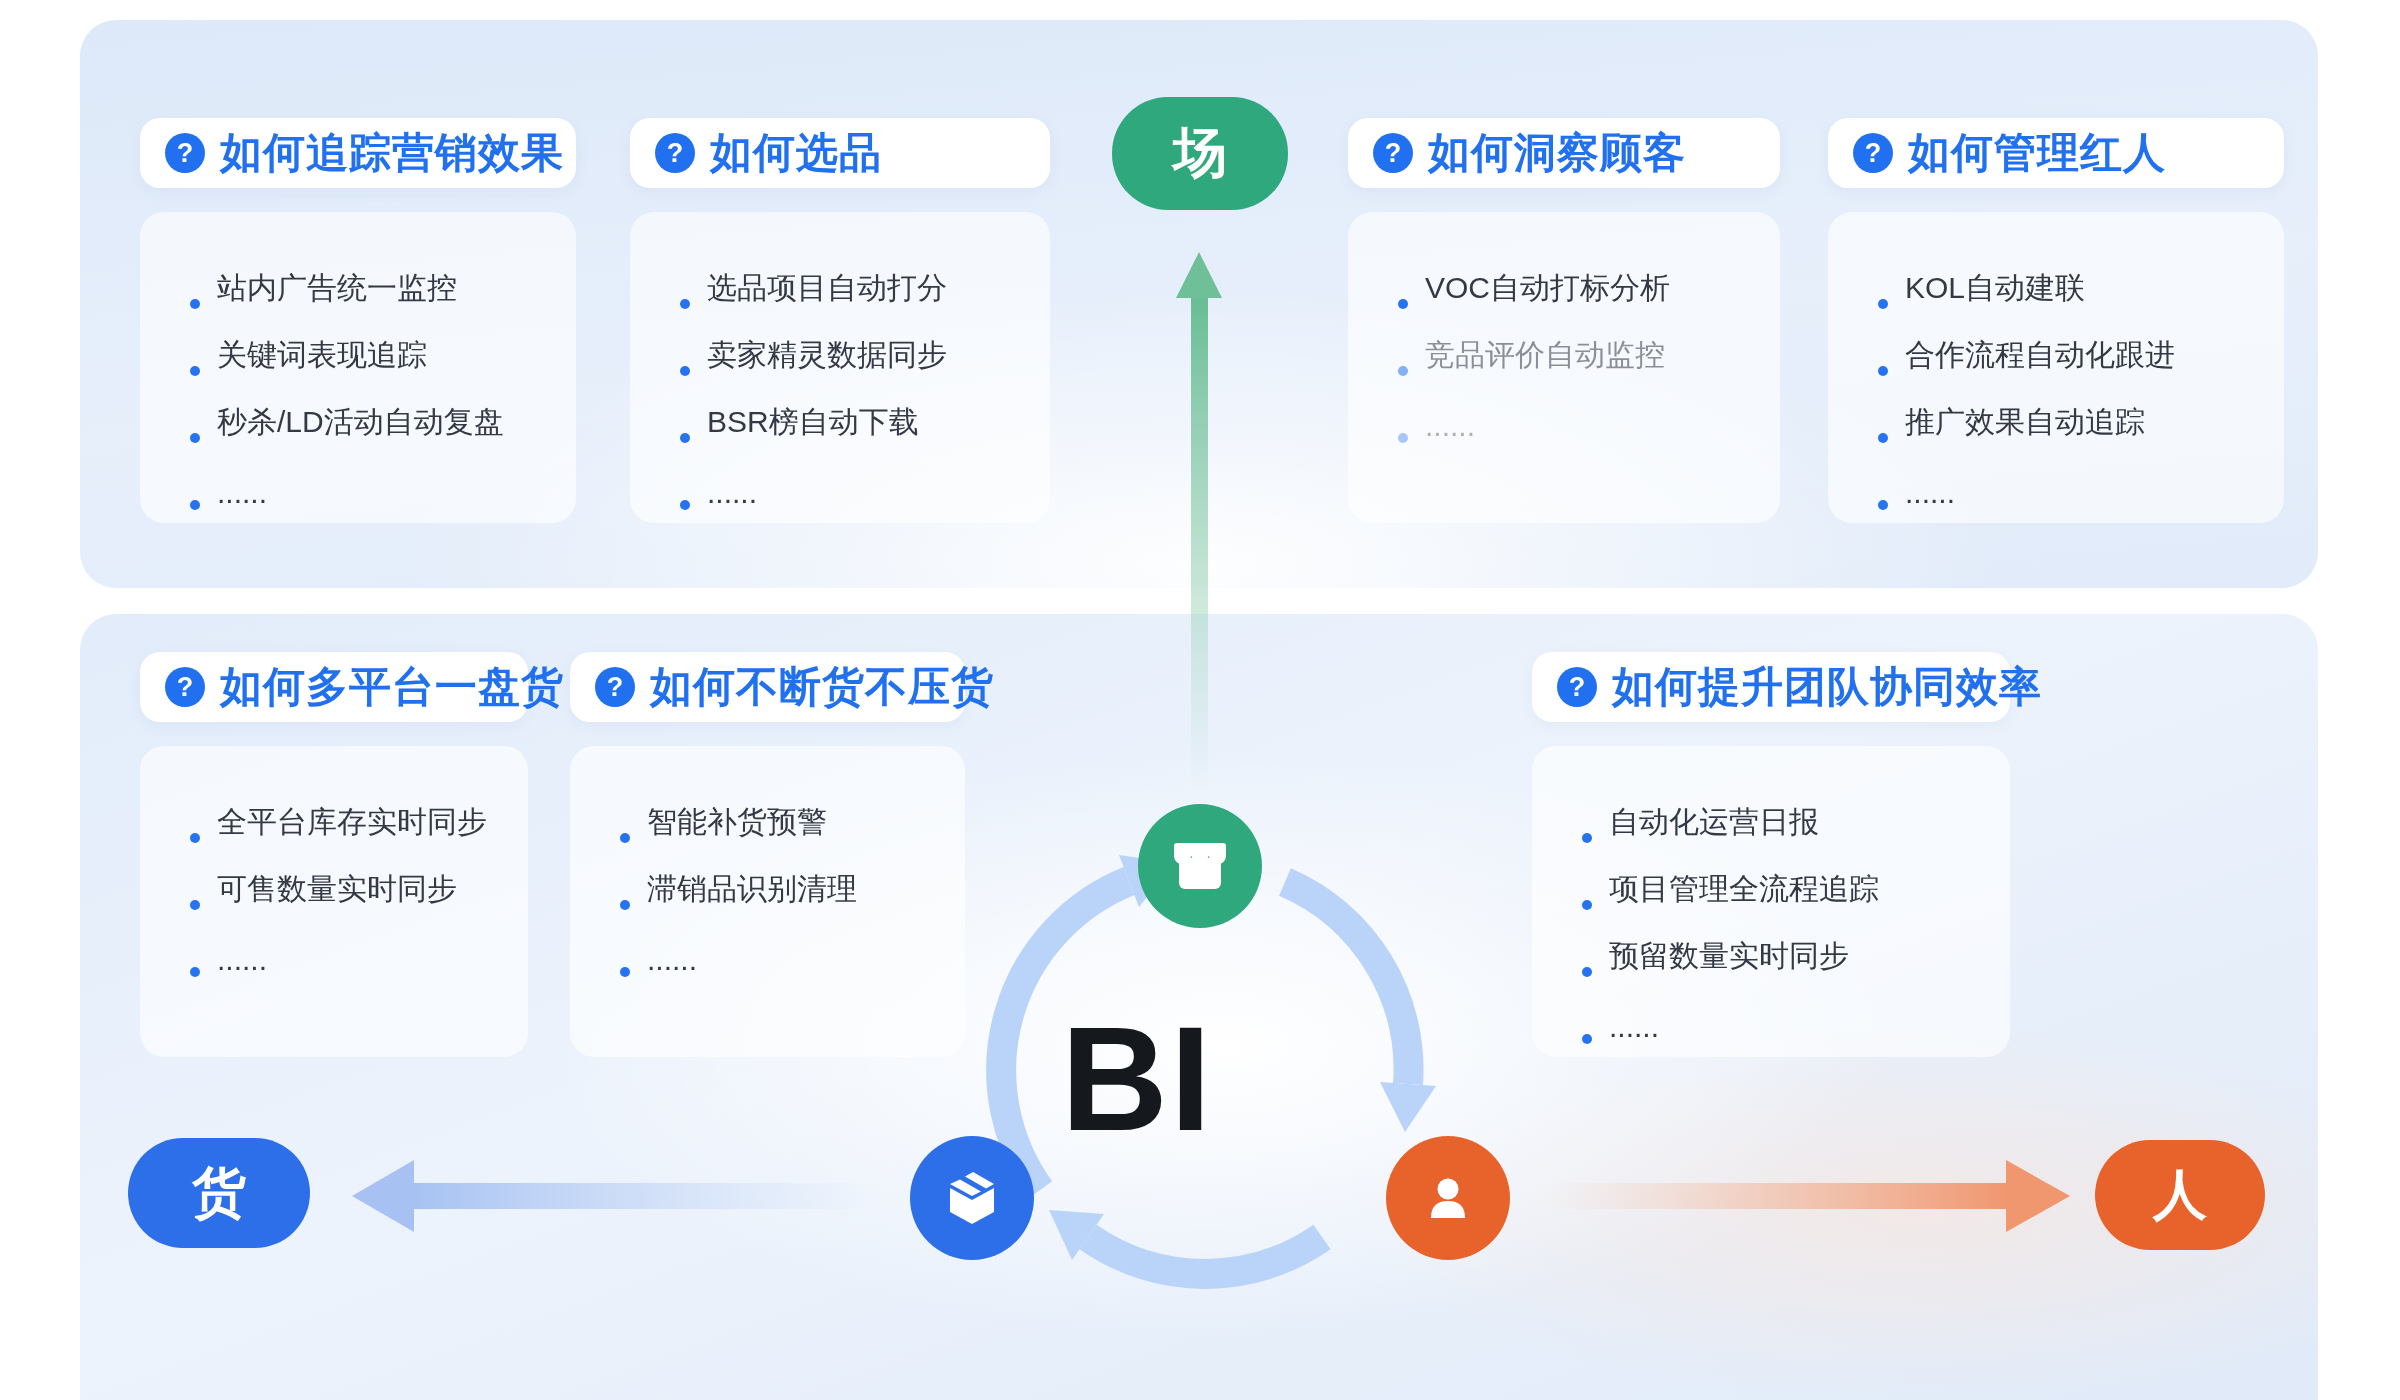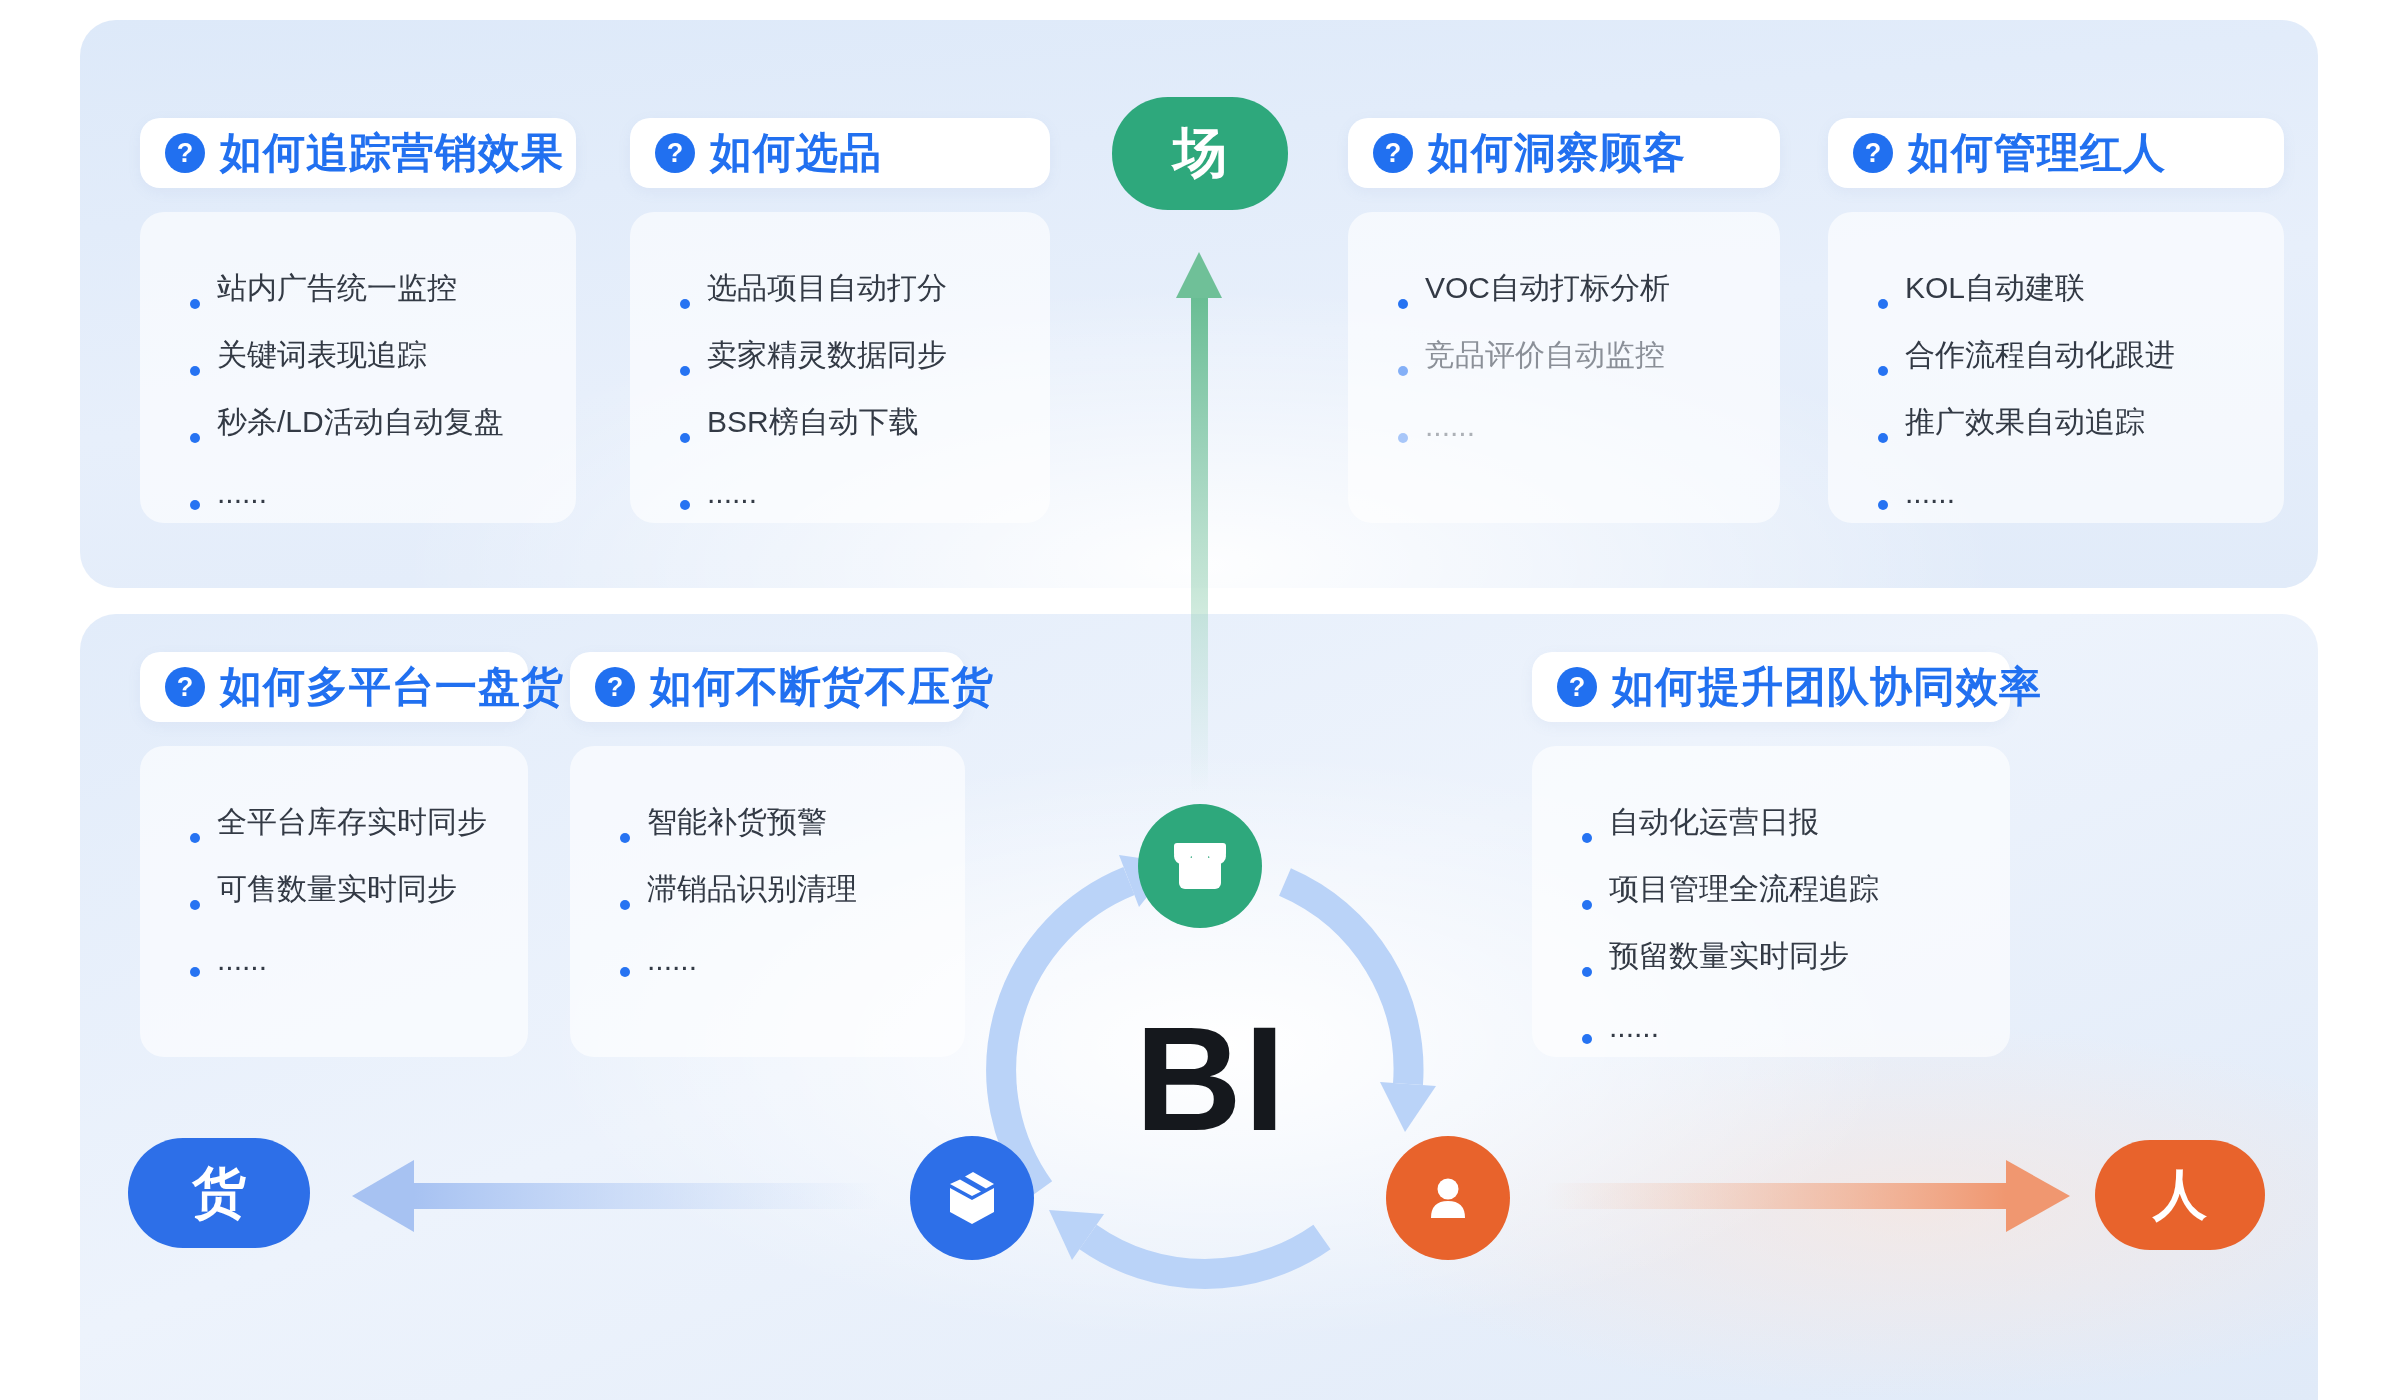--- a/index.html
+++ b/index.html
@@ -64,21 +64,21 @@
   .pill-goods{left:128px;top:1138px;width:182px;height:110px;background:#2D6FE8;}
   .pill-people{left:2095px;top:1140px;width:170px;height:110px;background:#E8632C;}
 
   
   .icon-circle{position:absolute;border-radius:50%;display:flex;align-items:center;justify-content:center;}
   .circ-store{left:1138px;top:804px;width:124px;height:124px;background:#2EA87C;}
   .circ-box{left:910px;top:1136px;width:124px;height:124px;background:#2D6FE8;}
   .circ-person{left:1386px;top:1136px;width:124px;height:124px;background:#E8632C;}
 
   .bi-label{
-    position:absolute;left:1061px;top:1005px;width:300px;text-align:center;
+    position:absolute;left:1061px;top:1005px;width:300px;text-align:left;
     font-size:148px;font-weight:800;color:#15181d;line-height:1;letter-spacing:2px;
   }
 
   .overlay{position:absolute;left:0;top:0;width:2400px;height:1400px;pointer-events:none;}
 </style>
 </head>
 <body>
 
 <div class="stage">
 

